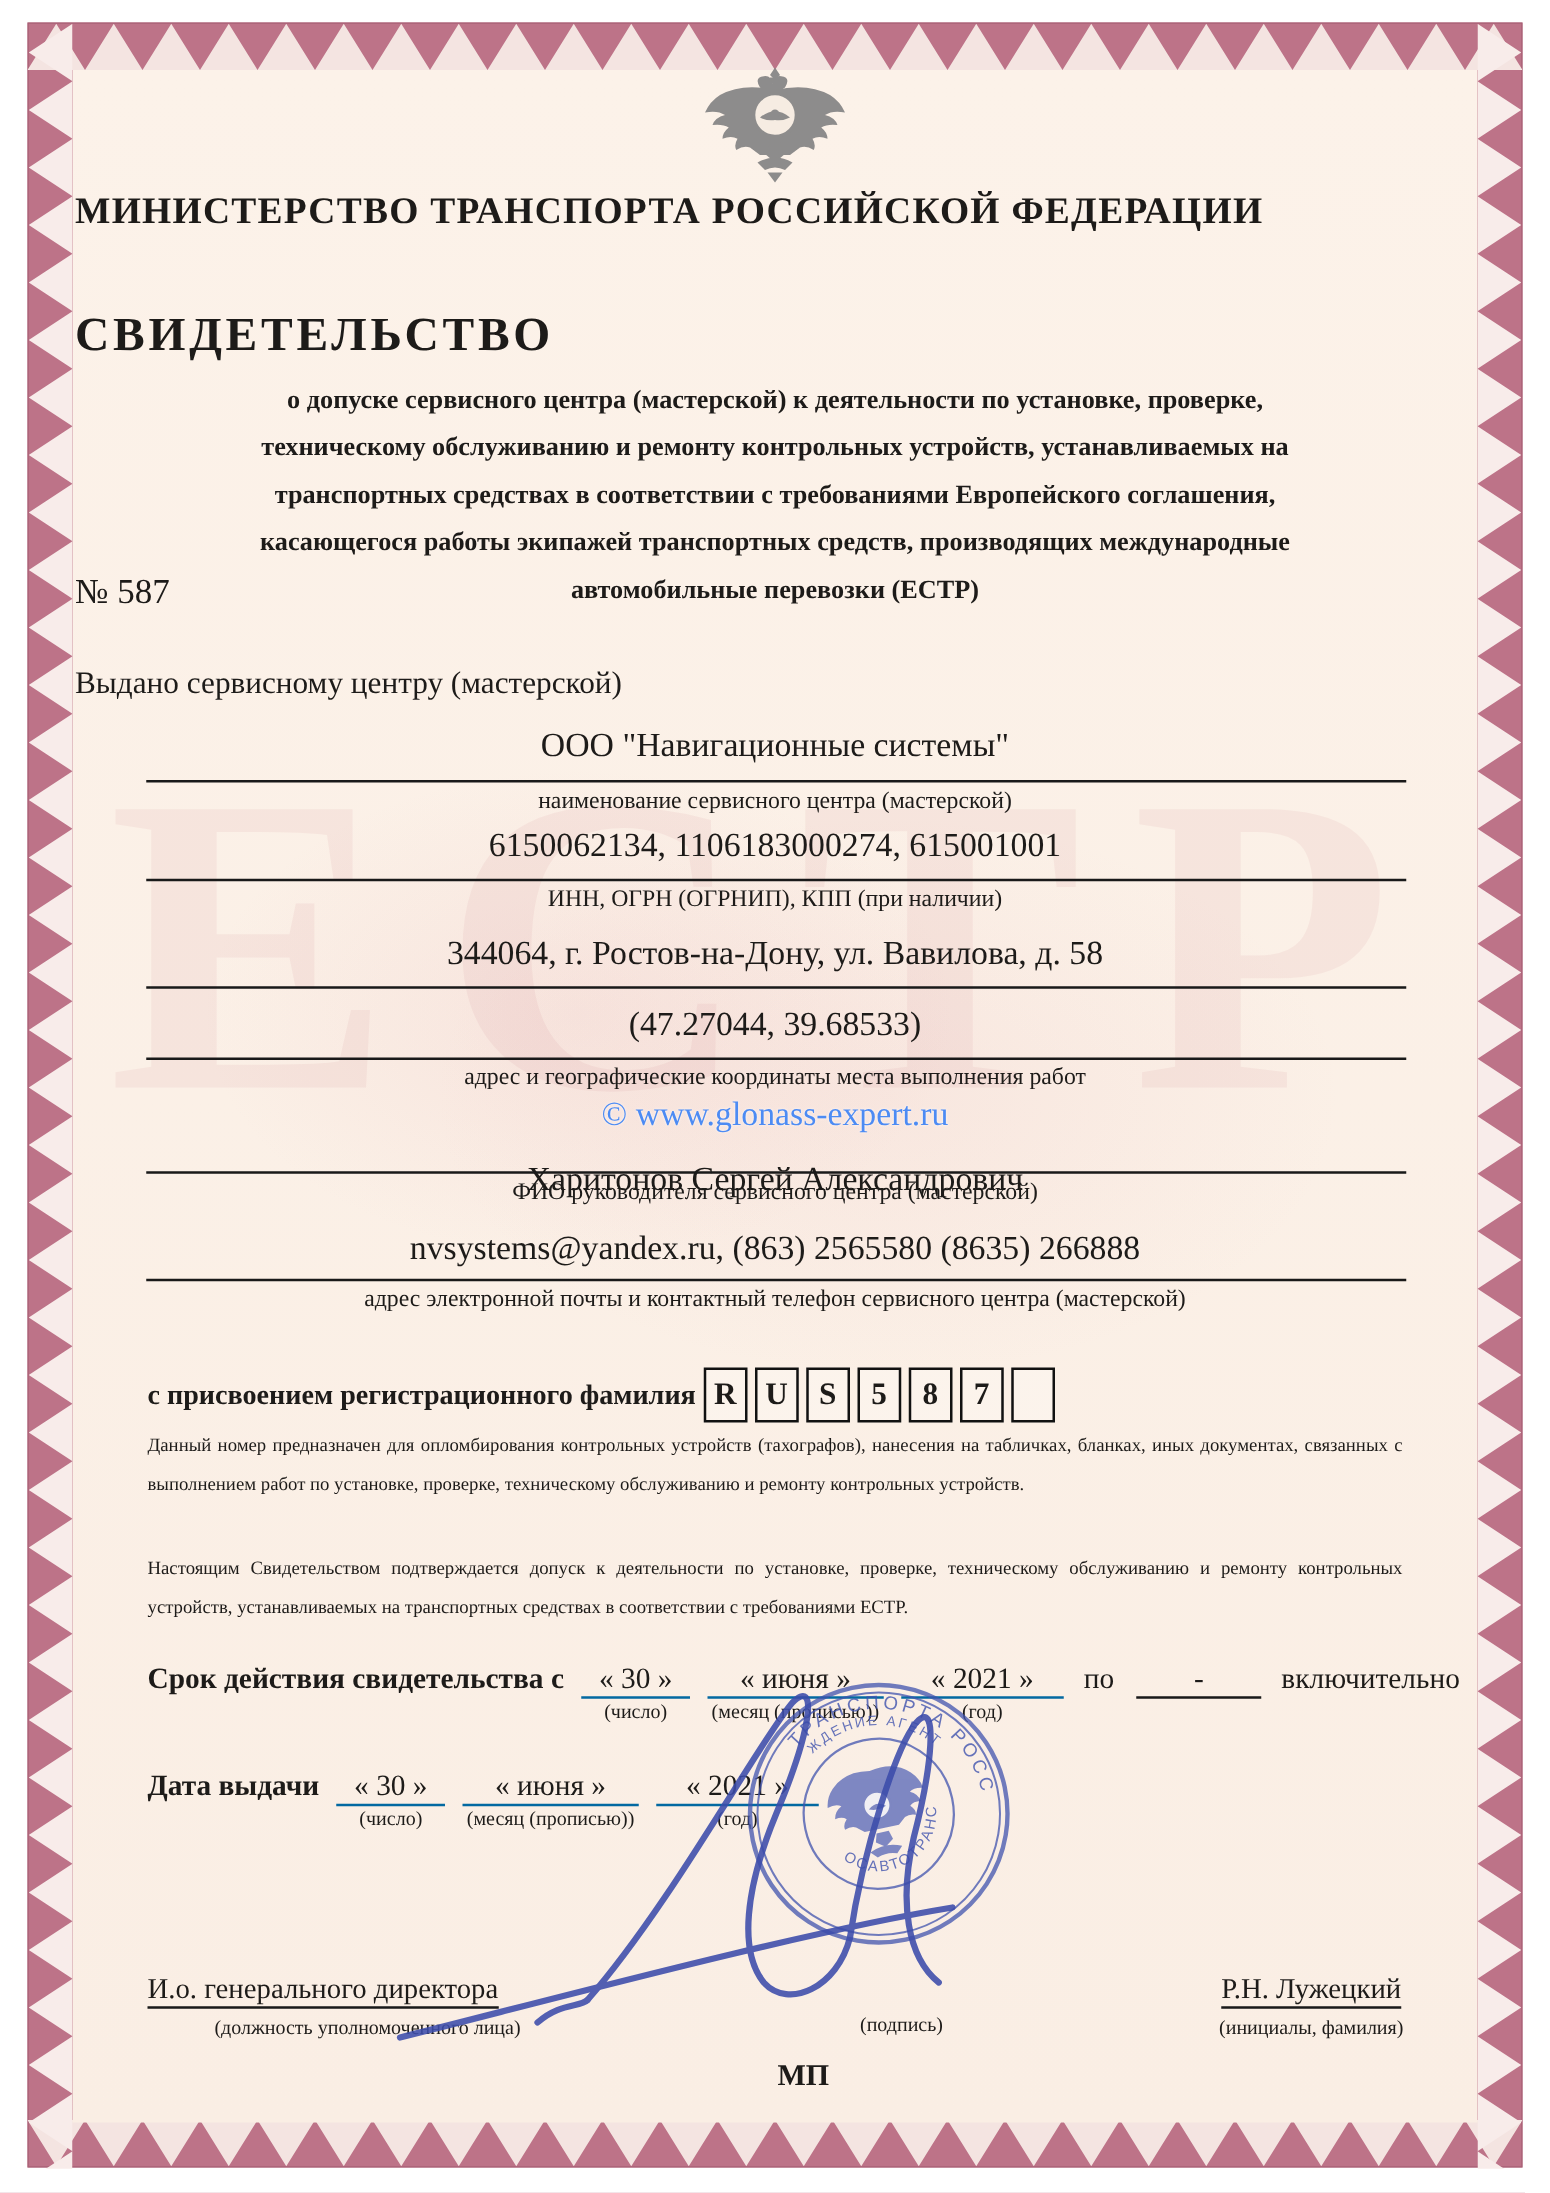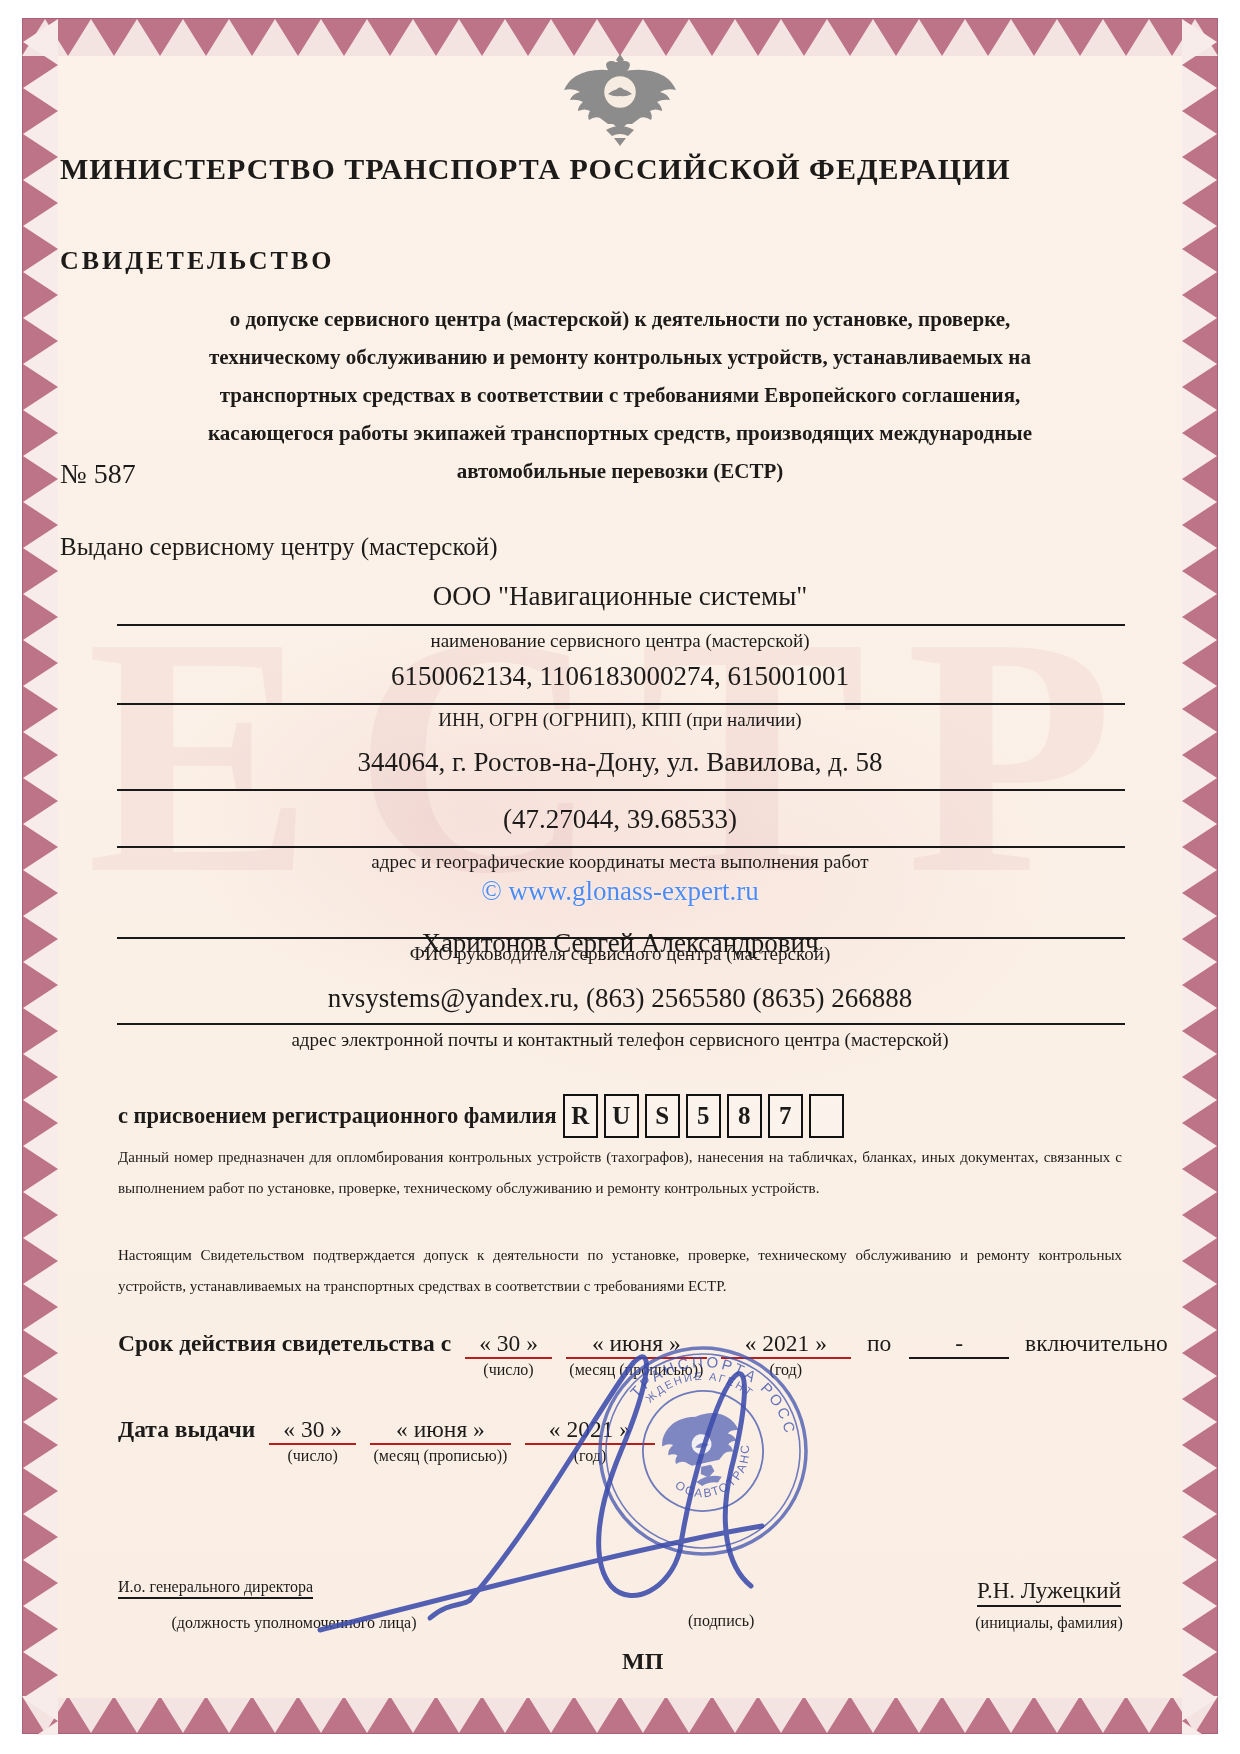--- a/index.html
+++ b/index.html
@@ -18,45 +18,45 @@
        radial-gradient(ellipse 430px 280px at 36% 46%, rgba(226,163,170,0.16), transparent 70%),
        radial-gradient(ellipse 520px 320px at 58% 50%, rgba(226,163,170,0.12), transparent 70%),
        linear-gradient(#fcf2e9,#faeee4);}
   .bg-wm{position:absolute;left:0;right:0;top:560px;text-align:center;
        font-size:340px;font-weight:bold;letter-spacing:40px;
        color:rgba(205,125,137,0.10);pointer-events:none;user-select:none;}
   
   .abs{position:absolute;}
   .center{left:60px;right:60px;text-align:left;}
   .ministry{top:152px;font-size:30px;font-weight:bold;letter-spacing:1px;}
-  .cert-title{top:246px;font-size:26px;font-weight:bold;letter-spacing:3px;}
+  .cert-title{top:246px;font-size:38px;font-weight:bold;letter-spacing:3px;}
   .subtitle{top:300px;left:168px;right:168px;text-align:center;
             font-size:21px;font-weight:bold;line-height:38px;}
   .cert-no{top:458px;font-size:28px;}
   .issued{top:533px;font-size:25px;}
   .fval{left:120px;right:120px;text-align:center;font-size:27px;}
   .fline{position:absolute;left:117px;right:115px;height:0;border-top:2px solid #191919;}
   .fcap{left:120px;right:120px;text-align:center;font-size:19px;}
   .credit-wm{top:876px;left:120px;right:120px;text-align:center;font-size:27px;
              color:#3b82f6;opacity:.9;text-shadow:0 0 2px #fff;}
   .reg-row{top:1094px;left:118px;right:100px;display:flex;align-items:center;}
   .reg-label{font-size:22.5px;font-weight:bold;}
   .regbox{width:31px;height:40px;border:2.5px solid #111;margin-left:6px;
           display:inline-flex;align-items:center;justify-content:center;
           font-size:25px;font-weight:bold;background:rgba(255,255,255,0.25);}
   .para{left:118px;right:118px;text-align:justify;font-size:15px;line-height:31px;}
   .date-row{display:flex;align-items:flex-start;font-size:23.5px;}
   .date-row .lbl{font-weight:bold;white-space:nowrap;}
   .dseg{text-align:center;margin-left:14px;}
-  .dseg .dval{border-bottom:2px solid #b91c1c;padding:0 14px;white-space:nowrap;}
+  .dseg .dval{border-bottom:2px solid #0369a1;padding:0 14px;white-space:nowrap;}
   .dseg .dcap{font-size:16px;padding-top:2px;white-space:nowrap;}
   .plain{margin-left:16px;white-space:nowrap;}
   .blankseg{margin-left:18px;text-align:center;}
   .blankseg .dval{border-bottom:2px solid #191919;padding:0 46px;}
-  .sig-pos{top:1578px;left:118px;font-size:16px;}
+  .sig-pos{top:1578px;left:118px;font-size:23px;}
   .sig-pos span{border-bottom:2px solid #191919;padding-bottom:2px;}
   .pos-cap{top:1614px;left:118px;width:352px;text-align:center;font-size:16px;}
   .sign-cap{top:1612px;left:688px;font-size:16px;}
   .mp{top:1648px;left:622px;font-size:24px;font-weight:bold;}
   .sig-name{top:1578px;left:958px;width:182px;text-align:center;font-size:23px;}
   .sig-name span{border-bottom:2px solid #191919;padding-bottom:2px;}
   .name-cap{top:1614px;left:958px;width:182px;text-align:center;font-size:16px;}
   .inkblue{position:absolute;pointer-events:none;}
 </style>
 </head>

